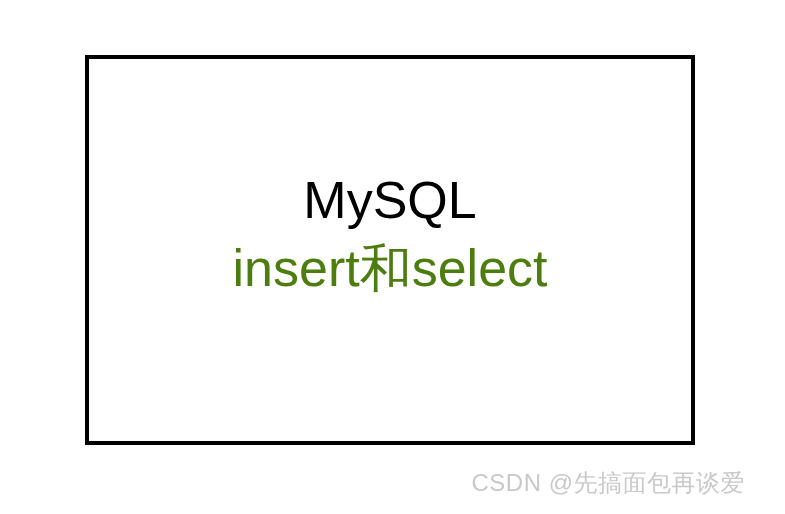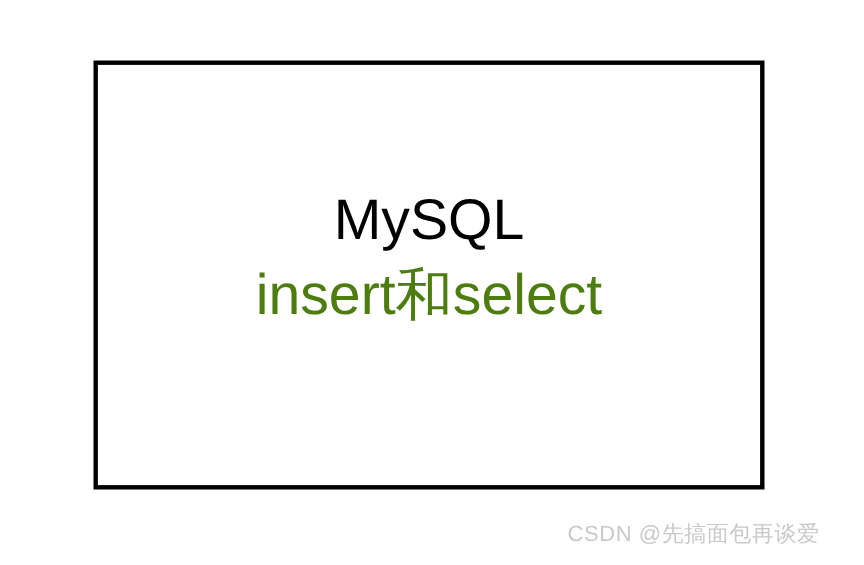--- a/index.html
+++ b/index.html
@@ -40,21 +40,21 @@
       font-weight: 400;
     }
     .content-wrap {
       text-align: center;
       margin-top: -30px;
     }
     .watermark {
       position: absolute;
       right: 40px;
       bottom: 15px;
-      font-size: 20px;
+      font-size: 24px;
       color: #c9c9c9;
       letter-spacing: 0.5px;
     }
   </style>
 </head>
 <body>
 
 <div class="frame">
   <div class="content-wrap">
     <div class="title-line1">MySQL</div>

